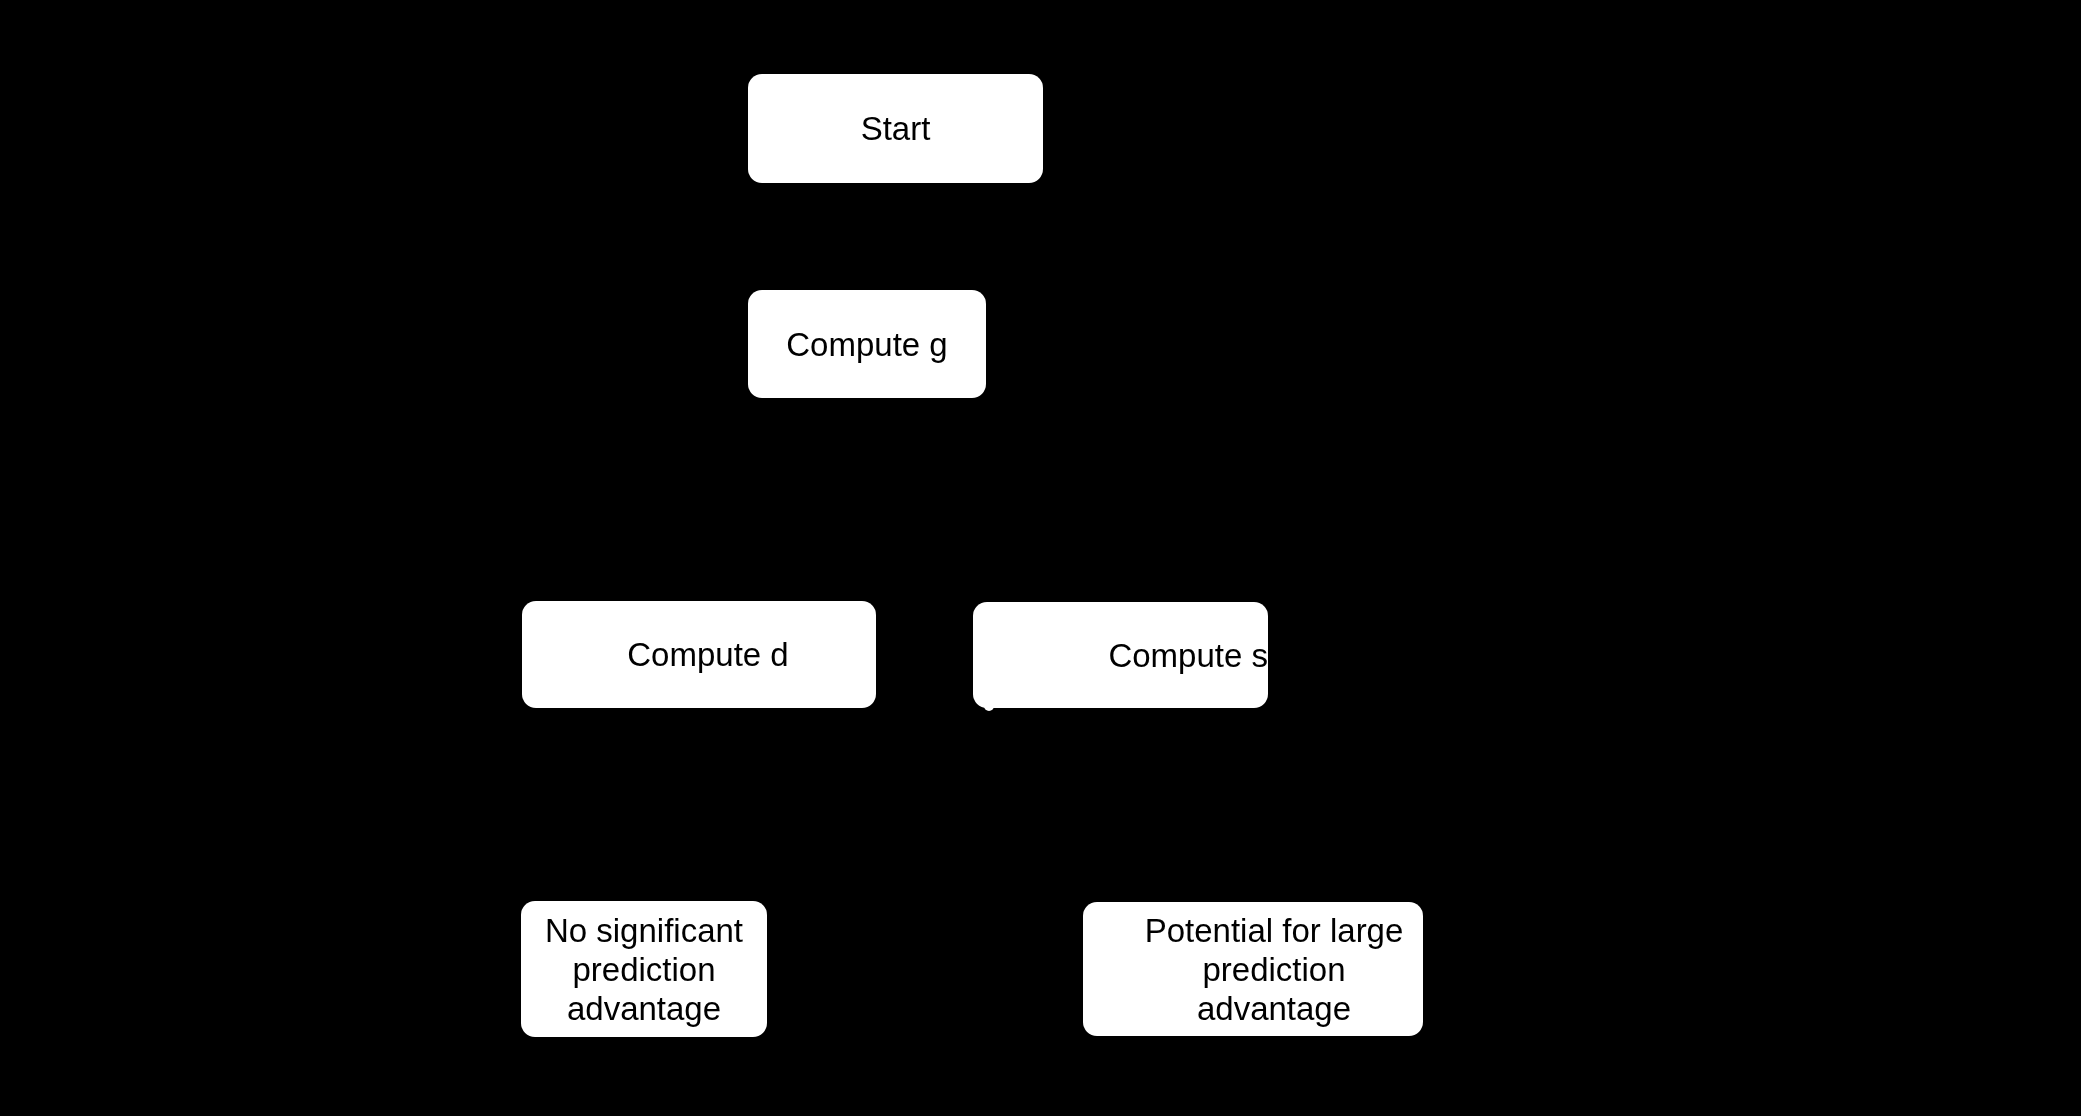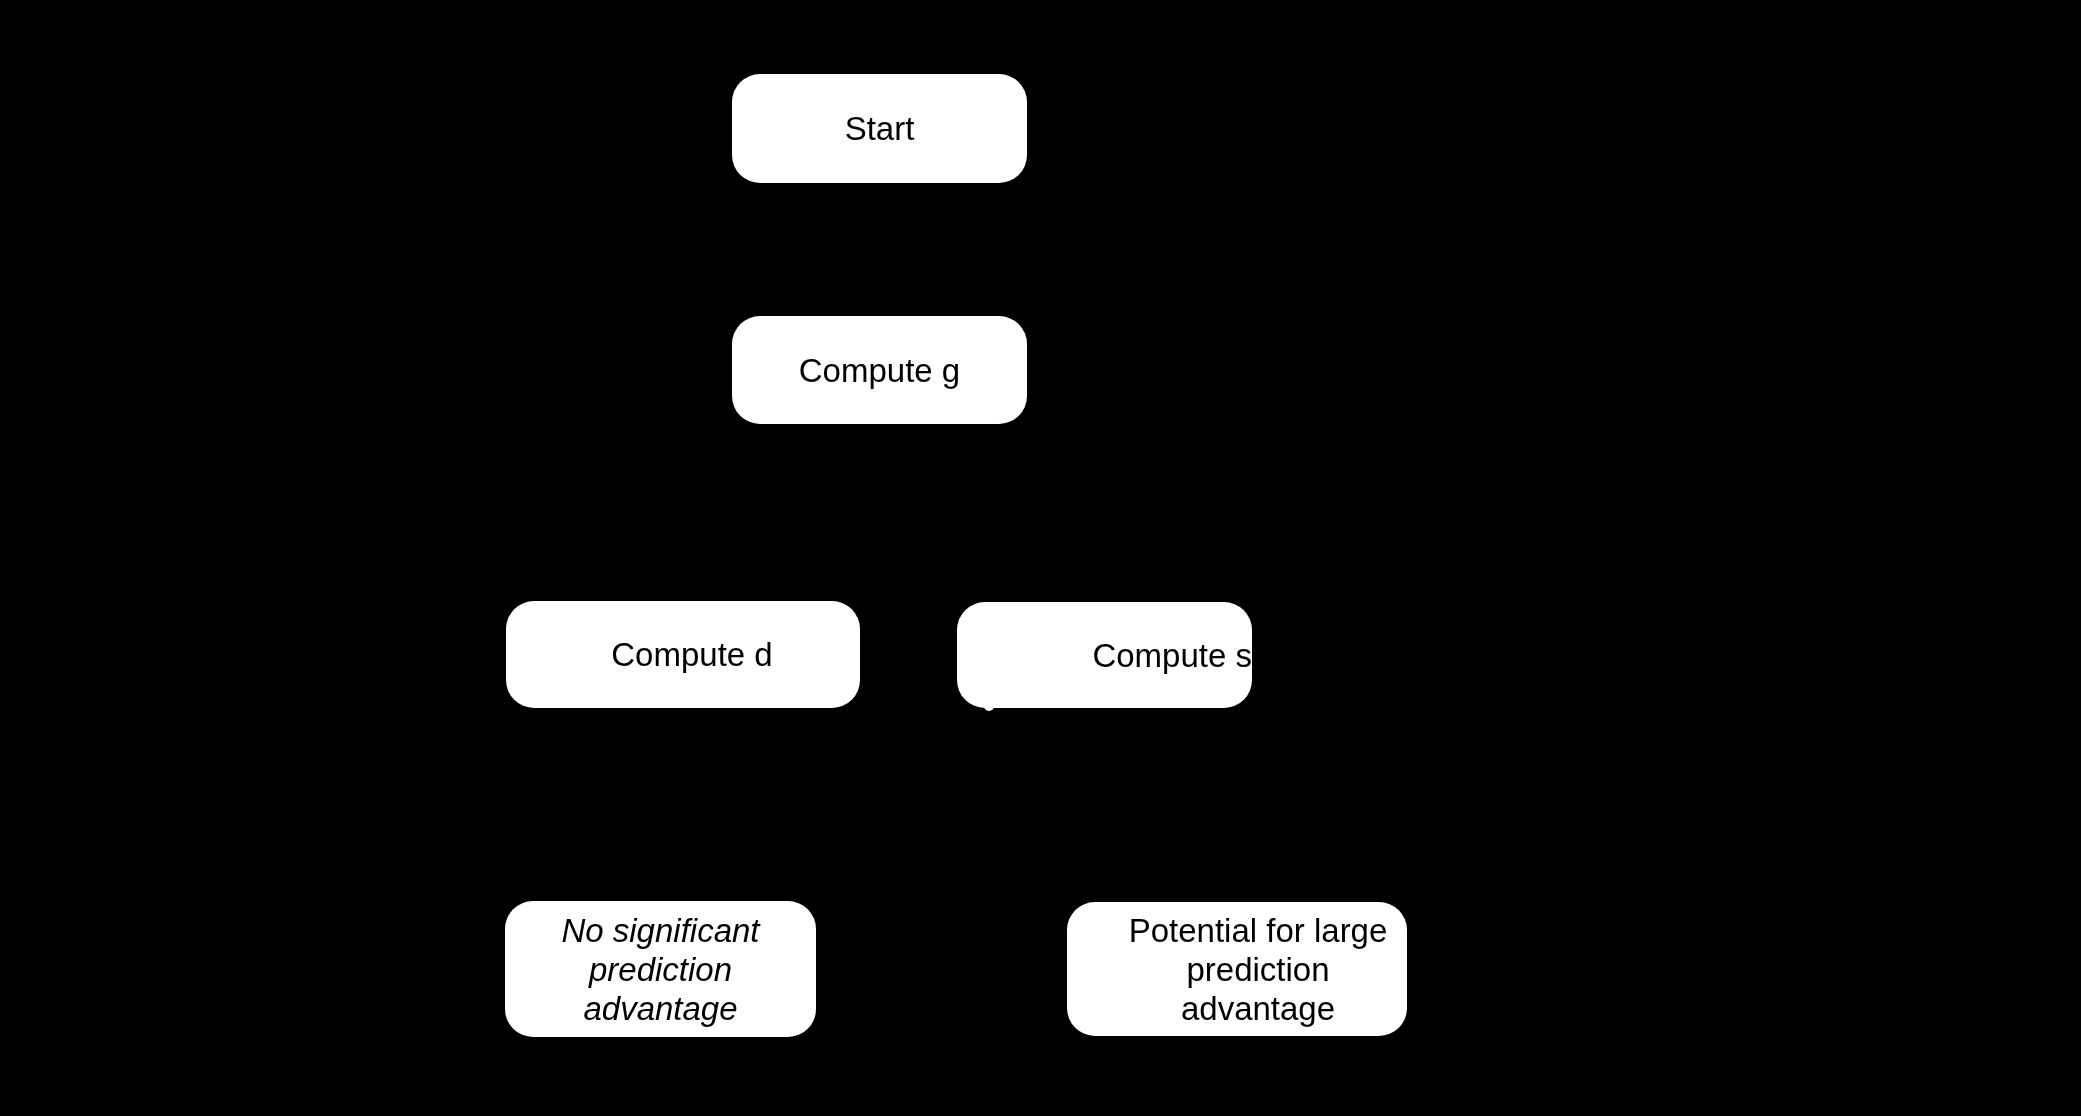--- a/index.html
+++ b/index.html
@@ -12,37 +12,38 @@
     width: 2081px;
     height: 1116px;
     background: var(--canvas-bg, #000000);
     overflow: hidden;
     font-family: "Liberation Sans", sans-serif;
   }
   .node {
     position: absolute;
     background: var(--node-fill, #ffffff);
     color: var(--node-text, #000000);
-    border-radius: 28px;
+    border-radius: 14px;
     display: flex;
     align-items: center;
     justify-content: center;
+    margin-left: 16px;
   }
   .node-label {
     display: block;
     font-size: 33px;
     line-height: 39px;
     text-align: center;
     white-space: pre-line;
   }
   .node-start            { left: 732px;  top: 74px;  width: 295px; height: 109px; }
-  .node-compute-g        { left: 732px;  top: 316px; width: 295px; height: 108px; justify-content: center; }
+  .node-compute-g        { left: 732px;  top: 290px; width: 238px; height: 108px; justify-content: center; }
   .node-compute-d        { left: 506px;  top: 601px; width: 336px; height: 107px; padding-left: 18px; }
   .node-compute-s        { left: 957px;  top: 602px; width: 295px; height: 106px; justify-content: flex-end; }
-  .node-no-advantage     { left: 505px;  top: 901px; width: 311px; height: 136px; font-style: italic; }
+  .node-no-advantage     { left: 505px;  top: 901px; width: 246px; height: 136px; }
   .node-potential        { left: 1067px; top: 902px; width: 298px; height: 134px; padding-left: 42px; }
   .stray-mark {
     position: absolute;
     left: 984px;
     top: 701px;
     width: 10px;
     height: 10px;
     border-radius: 50%;
     background: var(--node-fill, #ffffff);
   }

